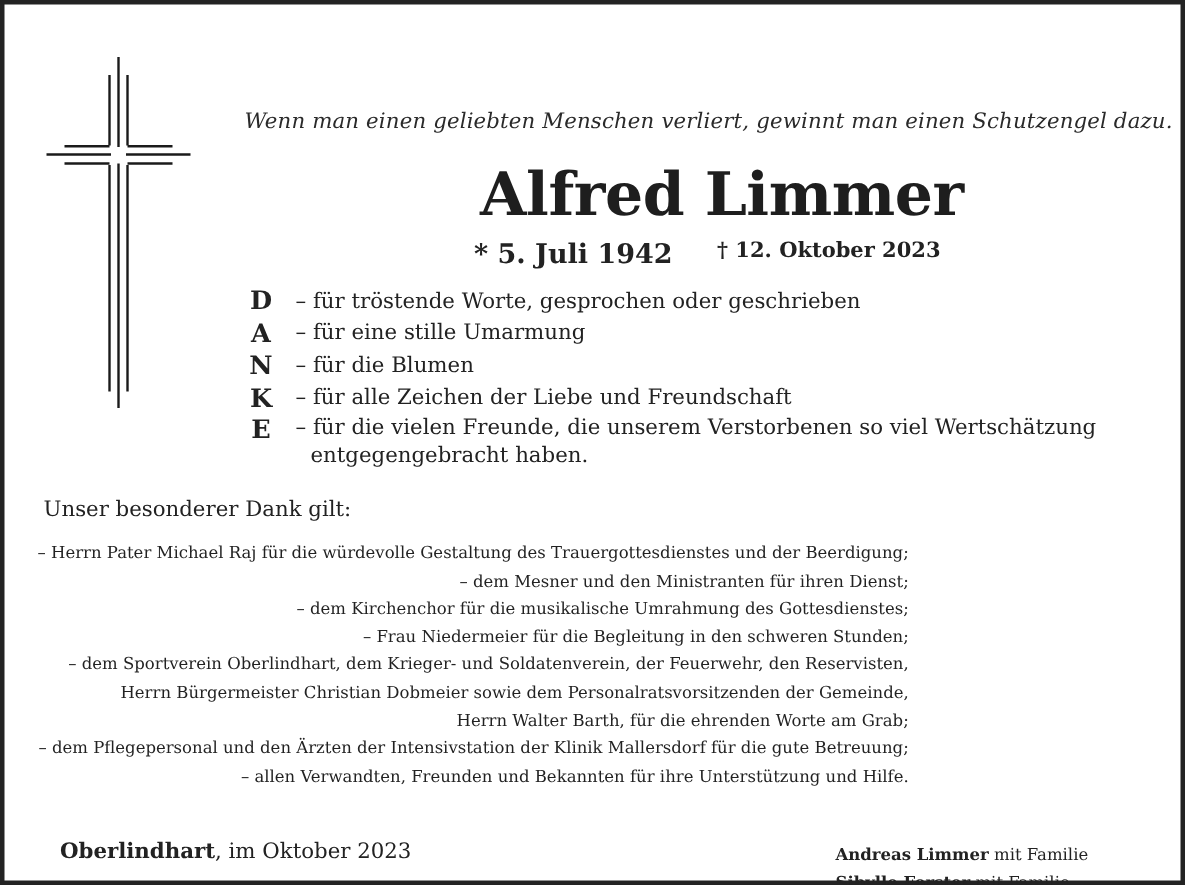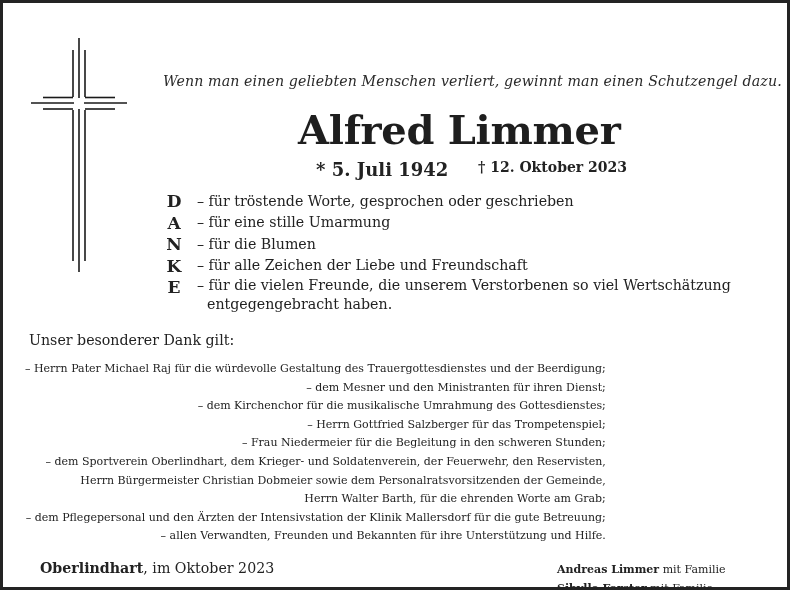--- a/index.html
+++ b/index.html
@@ -2,21 +2,21 @@
 <html><head>
 <meta charset="utf-8">
 <style>
   html, body { margin:0; padding:0; background:#ffffff; }
   body { width:790px; height:590px; position:relative; overflow:hidden;
          font-family:"DejaVu Serif","Liberation Serif",serif; color:#222; }
   .frame { position:absolute; left:0; top:0; width:784px; height:584px;
            border:3px solid #232323; background:#fff; }
   .abs { position:absolute; white-space:nowrap;margin-top:40px; }
   .motto { left:163px; top:33px; font-style:italic; font-size:14.2px; letter-spacing:0.1px; color:#2a2a2a; }
-  .name { left:298px; top:66px; font-weight:bold; font-size:40px; letter-spacing:-0.3px; color:#1e1e1e; }
+  .name { left:320px; top:66px; font-weight:bold; font-size:40px; letter-spacing:-0.3px; color:#1e1e1e; }
   .born { left:316px; top:119px; font-weight:bold; font-size:18px; }
   .died { left:478px; top:119px; font-weight:bold; font-size:14px; }
   .danke-letters { left:164px; top:151px; width:20px; font-weight:bold; font-size:17px; line-height:21.6px; text-align:center; }
   .danke-letters span { display:block; }
   .thanks { left:197px; top:151px; font-size:14.2px; line-height:21.3px; }
   .thanks div { white-space:nowrap; }
   .thanks .indent { padding-left:10px; line-height:18px; }
   .thanks .last { line-height:19px; }
   .intro { left:29px; top:292px; font-size:14.2px; }
   .list { left:25px; top:320px; font-size:11px; line-height:18.6px;text-align:right; }
@@ -74,21 +74,20 @@
   <div class="last">– für die vielen Freunde, die unserem Verstorbenen so viel Wertschätzung</div>
   <div class="indent">entgegengebracht haben.</div>
 </div>
 
 <div class="abs intro">Unser besonderer Dank gilt:</div>
 
 <div class="abs list">
   <div>– Herrn Pater Michael Raj für die würdevolle Gestaltung des Trauergottesdienstes und der Beerdigung;</div>
   <div>– dem Mesner und den Ministranten für ihren Dienst;</div>
   <div>– dem Kirchenchor für die musikalische Umrahmung des Gottesdienstes;</div>
-  <div>– Herrn Gottfried Salzberger für das Trompetenspiel;</div>
   <div>– Frau Niedermeier für die Begleitung in den schweren Stunden;</div>
   <div>– dem Sportverein Oberlindhart, dem Krieger- und Soldatenverein, der Feuerwehr, den Reservisten,</div>
   <div class="cont">Herrn Bürgermeister Christian Dobmeier sowie dem Personalratsvorsitzenden der Gemeinde,</div>
   <div class="cont">Herrn Walter Barth, für die ehrenden Worte am Grab;</div>
   <div>– dem Pflegepersonal und den Ärzten der Intensivstation der Klinik Mallersdorf für die gute Betreuung;</div>
   <div>– allen Verwandten, Freunden und Bekannten für ihre Unterstützung und Hilfe.</div>
 </div>
 
 <div class="abs place"><b>Oberlindhart</b><span>, im Oktober 2023</span></div>
 

